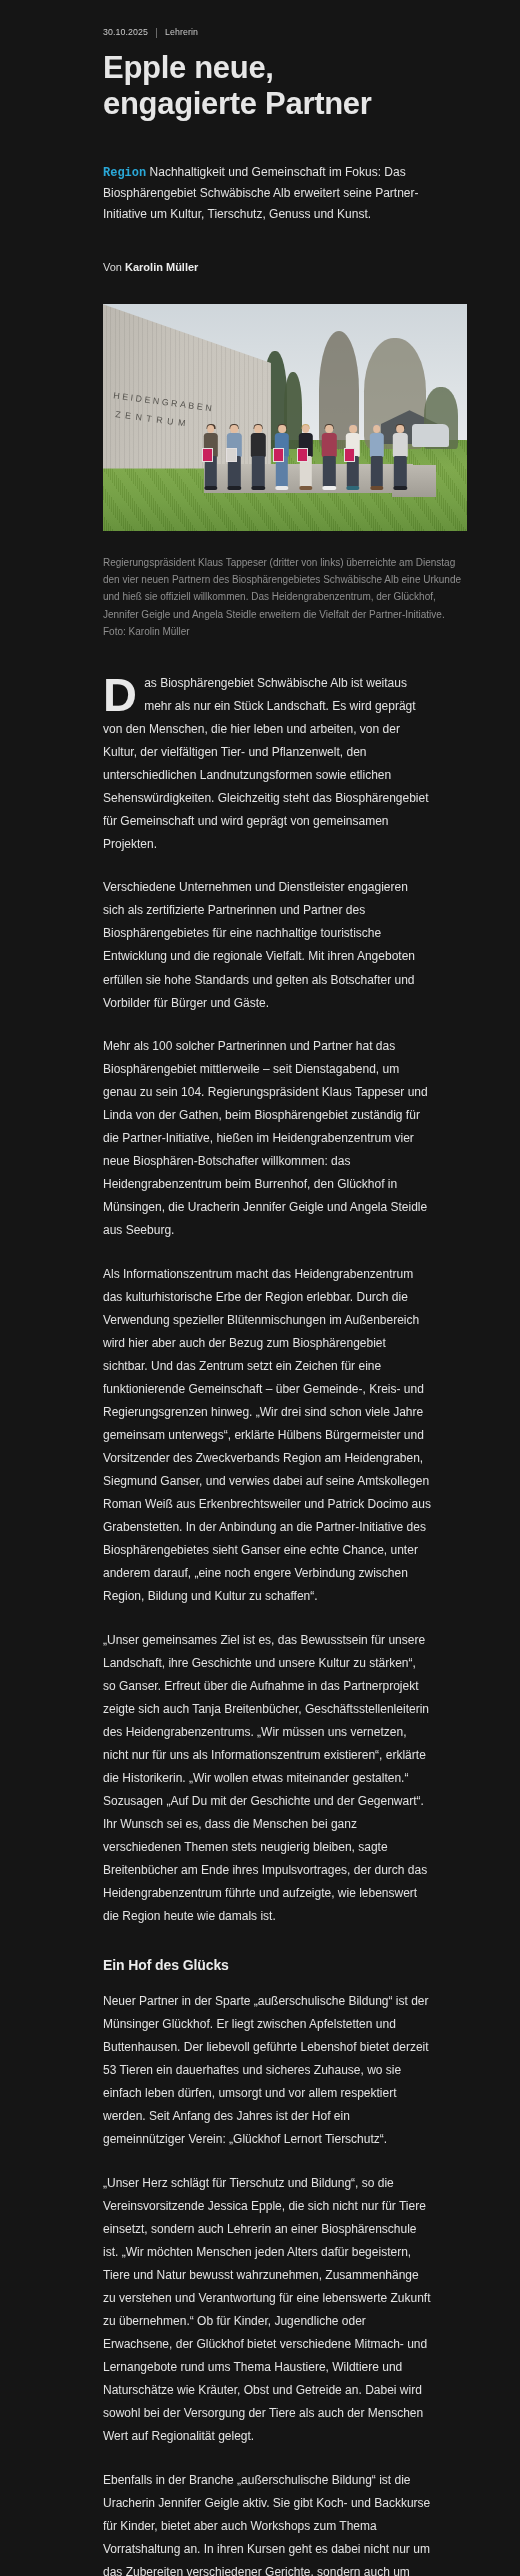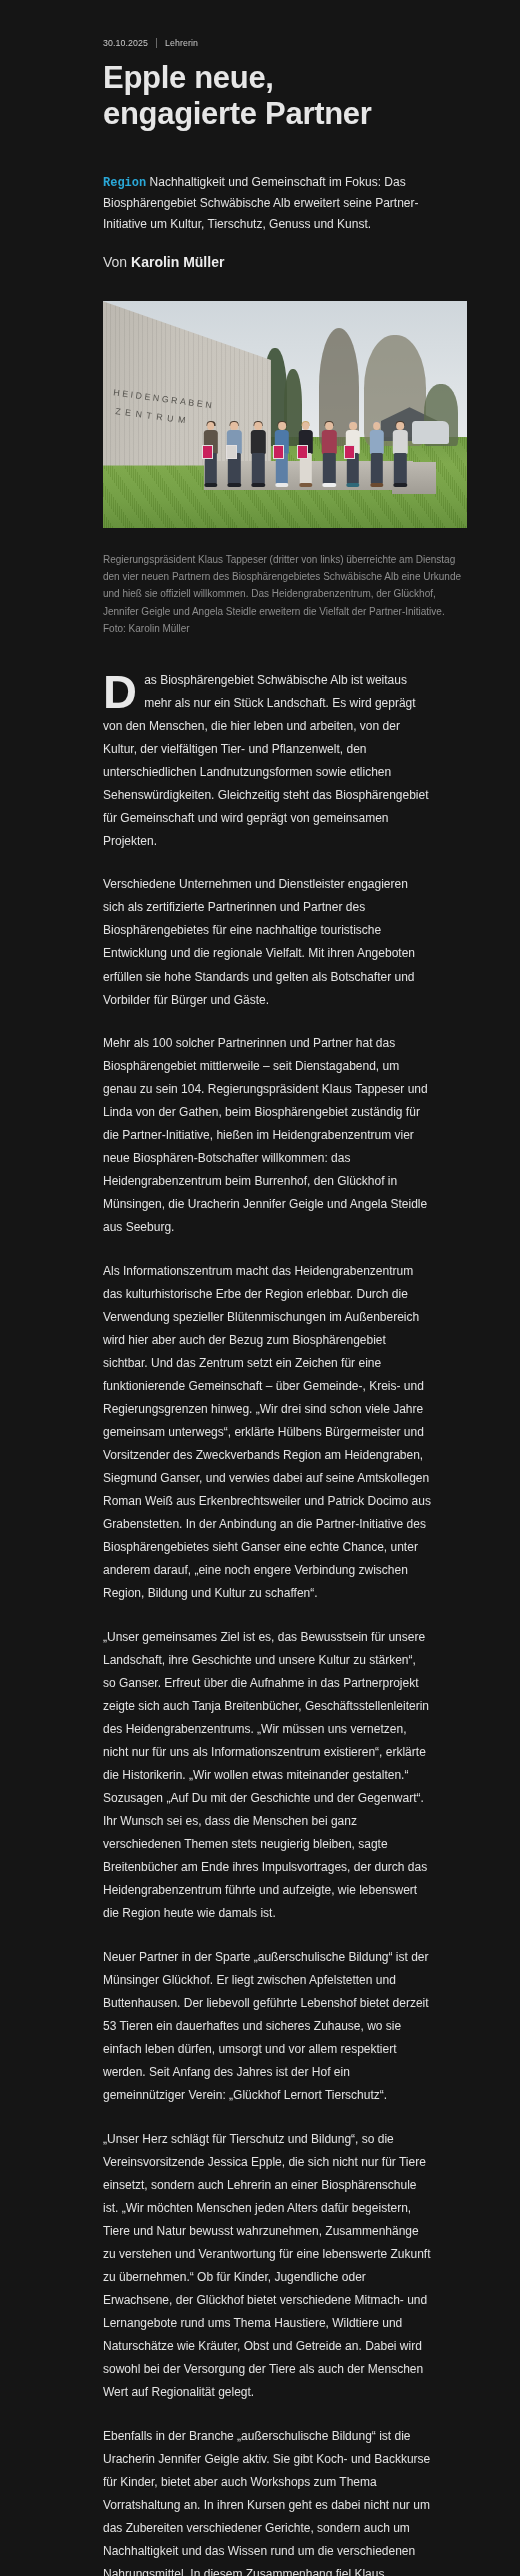--- a/index.html
+++ b/index.html
@@ -27,26 +27,25 @@
     padding-left: 49px;
     padding-right: 0;
     box-sizing: border-box;
   }
   .col {
     width: 364px;
   }
 
   
   .kicker {
-    padding-top: 38px;
+    padding-top: 28px;
     font-size: 8.8px;
     letter-spacing: 0.1px;
     color: #bdbdbd;
     display: flex;
-    align-items: center;
     gap: 0;
     line-height: 1;
   }
   .kicker .date { color: #c9c9c9; }
   .kicker .sep {
     display: inline-block;
     width: 0.5px;
     height: 9.8px;
     background: #6a6a6a;
     margin: 0 8.2px;
@@ -74,22 +73,22 @@
     font-weight: 400;
   }
   .lead .region {
     color: #2aa8d8;
     font-weight: 700;
     font-family: Liberation Mono, monospace;
   }
 
   
   .byline {
-    margin-top: 19px;
-    font-size: 14px;
+    margin-top: 36px;
+    font-size: 11px;
     color: #d9d9d9;
   }
   .byline b { font-weight: 700; color: #ededed; }
 
   
   figure.hero {
     margin: 31px 0 0 0;
     width: 364px;
   }
   .photo {
@@ -352,20 +351,21 @@
       </figure>
 
       <div class="body">
         <p class="first">Das Biosphärengebiet Schwäbische Alb ist weitaus mehr als nur ein Stück Landschaft. Es wird geprägt von den Menschen, die hier leben und arbeiten, von der Kultur, der vielfältigen Tier- und Pflanzenwelt, den unterschiedlichen Landnutzungsformen sowie etlichen Sehenswürdigkeiten. Gleichzeitig steht das Biosphärengebiet für Gemeinschaft und wird geprägt von gemeinsamen Projekten.</p>
         <p>Verschiedene Unternehmen und Dienstleister engagieren sich als zertifizierte Partnerinnen und Partner des Biosphärengebietes für eine nachhaltige touristische Entwicklung und die regionale Vielfalt. Mit ihren Angeboten erfüllen sie hohe Standards und gelten als Botschafter und Vorbilder für Bürger und Gäste.</p>
         <p>Mehr als 100 solcher Partnerinnen und Partner hat das Biosphärengebiet mittlerweile – seit Dienstagabend, um genau zu sein 104. Regierungspräsident Klaus Tappeser und Linda von der Gathen, beim Biosphärengebiet zuständig für die Partner-Initiative, hießen im Heidengrabenzentrum vier neue Biosphären-Botschafter willkommen: das Heidengrabenzentrum beim Burrenhof, den Glückhof in Münsingen, die Uracherin Jennifer Geigle und Angela Steidle aus Seeburg.</p>
 
         <p>Als Informationszentrum macht das Heidengrabenzentrum das kulturhistorische Erbe der Region erlebbar. Durch die Verwendung spezieller Blütenmischungen im Außenbereich wird hier aber auch der Bezug zum Biosphärengebiet sichtbar. Und das Zentrum setzt ein Zeichen für eine funktionierende Gemeinschaft – über Gemeinde-, Kreis- und Regierungsgrenzen hinweg. „Wir drei sind schon viele Jahre gemeinsam unterwegs“, erklärte Hülbens Bürgermeister und Vorsitzender des Zweckverbands Region am Heidengraben, Siegmund Ganser, und verwies dabei auf seine Amtskollegen Roman Weiß aus Erkenbrechtsweiler und Patrick Docimo aus Grabenstetten. In der Anbindung an die Partner-Initiative des Biosphärengebietes sieht Ganser eine echte Chance, unter anderem darauf, „eine noch engere Verbindung zwischen Region, Bildung und Kultur zu schaffen“.</p>
         <p>„Unser gemeinsames Ziel ist es, das Bewusstsein für unsere Landschaft, ihre Geschichte und unsere Kultur zu stärken“, so Ganser. Erfreut über die Aufnahme in das Partnerprojekt zeigte sich auch Tanja Breitenbücher, Geschäftsstellenleiterin des Heidengrabenzentrums. „Wir müssen uns vernetzen, nicht nur für uns als Informationszentrum existieren“, erklärte die Historikerin. „Wir wollen etwas miteinander gestalten.“ Sozusagen „Auf Du mit der Geschichte und der Gegenwart“. Ihr Wunsch sei es, dass die Menschen bei ganz verschiedenen Themen stets neugierig bleiben, sagte Breitenbücher am Ende ihres Impulsvortrages, der durch das Heidengrabenzentrum führte und aufzeigte, wie lebenswert die Region heute wie damals ist.</p>
 
+        <h2>Ein Hof des Glücks</h2>
         <p>Neuer Partner in der Sparte „außerschulische Bildung“ ist der Münsinger Glückhof. Er liegt zwischen Apfelstetten und Buttenhausen. Der liebevoll geführte Lebenshof bietet derzeit 53 Tieren ein dauerhaftes und sicheres Zuhause, wo sie einfach leben dürfen, umsorgt und vor allem respektiert werden. Seit Anfang des Jahres ist der Hof ein gemeinnütziger Verein: „Glückhof Lernort Tierschutz“.</p>
         <p>„Unser Herz schlägt für Tierschutz und Bildung“, so die Vereinsvorsitzende Jessica Epple, die sich nicht nur für Tiere einsetzt, sondern auch Lehrerin an einer Biosphärenschule ist. „Wir möchten Menschen jeden Alters dafür begeistern, Tiere und Natur bewusst wahrzunehmen, Zusammenhänge zu verstehen und Verantwortung für eine lebenswerte Zukunft zu übernehmen.“ Ob für Kinder, Jugendliche oder Erwachsene, der Glückhof bietet verschiedene Mitmach- und Lernangebote rund ums Thema Haustiere, Wildtiere und Naturschätze wie Kräuter, Obst und Getreide an. Dabei wird sowohl bei der Versorgung der Tiere als auch der Menschen Wert auf Regionalität gelegt.</p>
 
         <p>Ebenfalls in der Branche „außerschulische Bildung“ ist die Uracherin Jennifer Geigle aktiv. Sie gibt Koch- und Backkurse für Kinder, bietet aber auch Workshops zum Thema Vorratshaltung an. In ihren Kursen geht es dabei nicht nur um das Zubereiten verschiedener Gerichte, sondern auch um Nachhaltigkeit und das Wissen rund um die verschiedenen Nahrungsmittel. In diesem Zusammenhang fiel Klaus Tappeser ein, dass er einmal eine befreundete Besitzerin eines Biohofs nach ihren Wünschen fragte. „Ihr Wunsch war nicht etwa ein eigener Laden, sondern Kochkurse für Kunden“, so der Regierungspräsident. Viele Menschen hätten verlernt, Lebensmittel komplett zu verwerten und zu konservieren, sagte Tappeser und weckte die Erinnerungen an die guten alten Weckgläser, die es früher in fast jedem Haushalt gab.</p>
 
       </div>
 
     </div>
   </div>
 </div>

